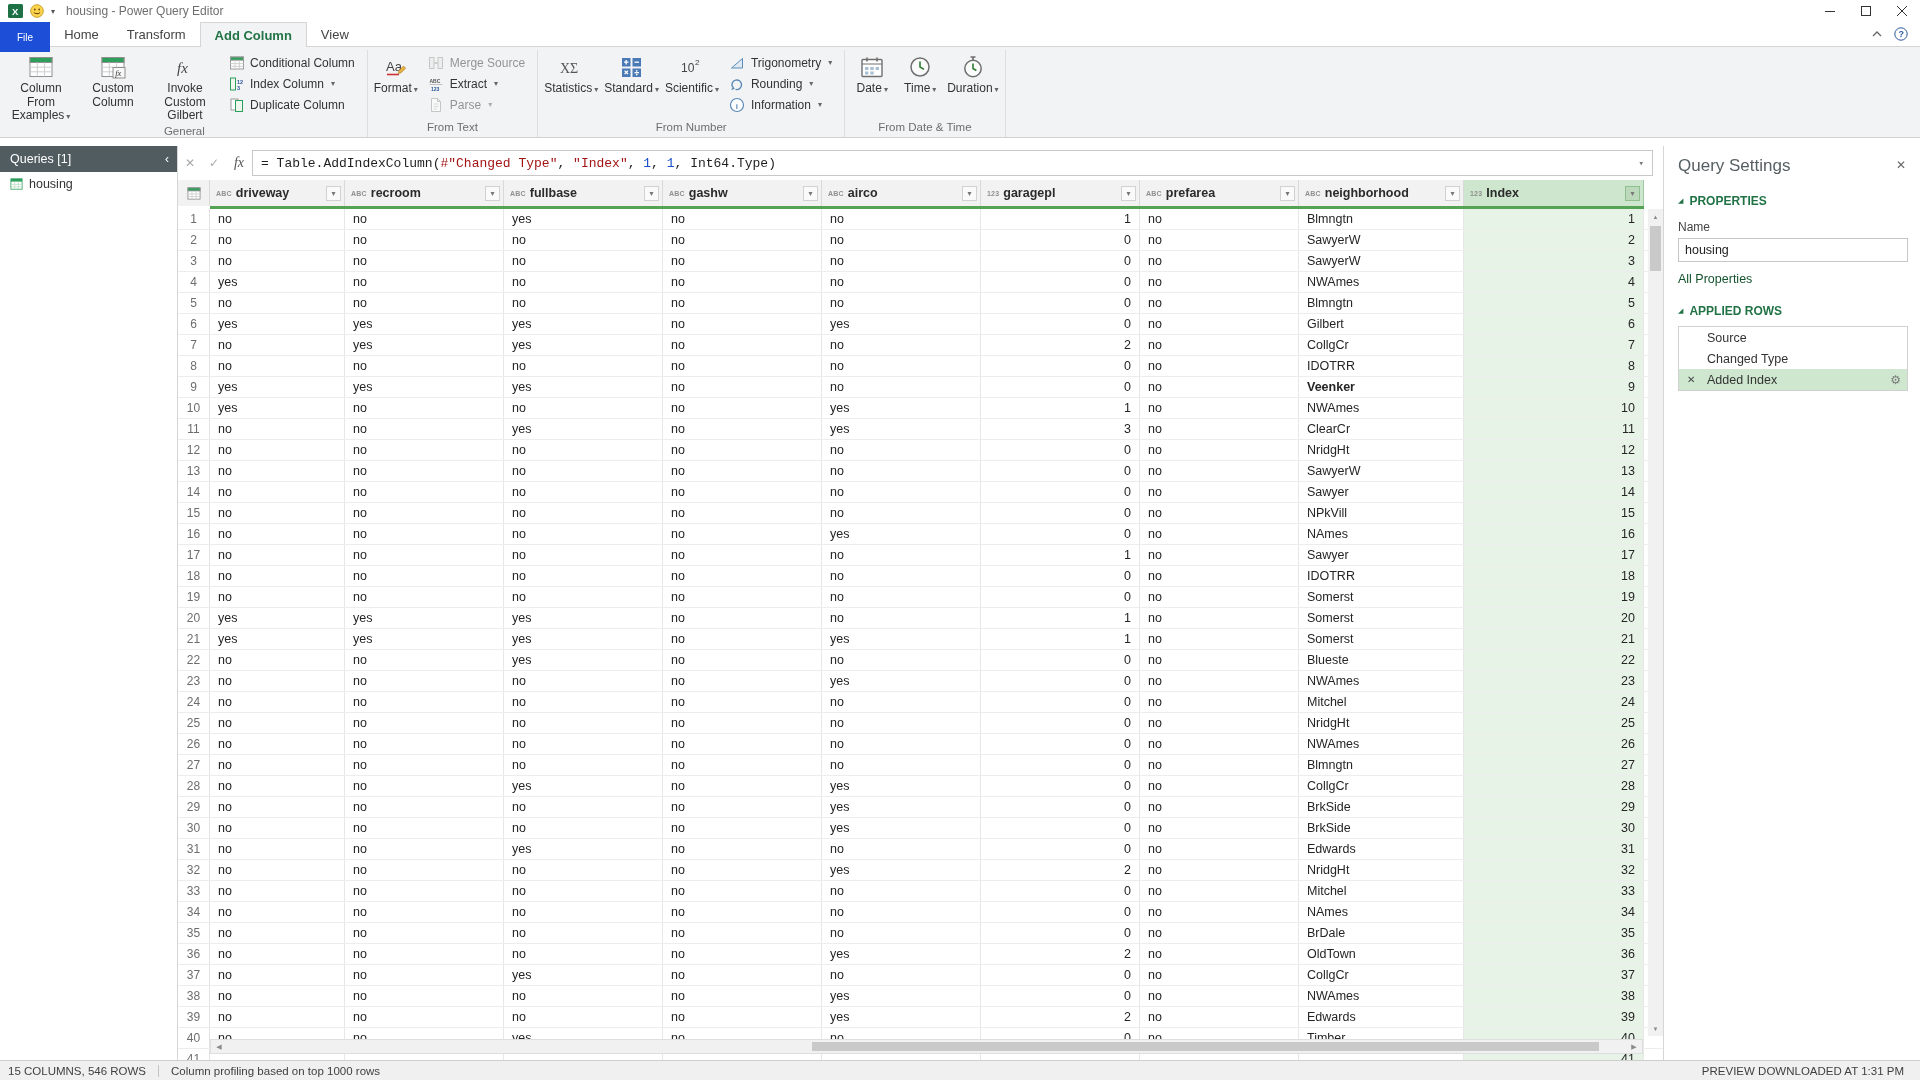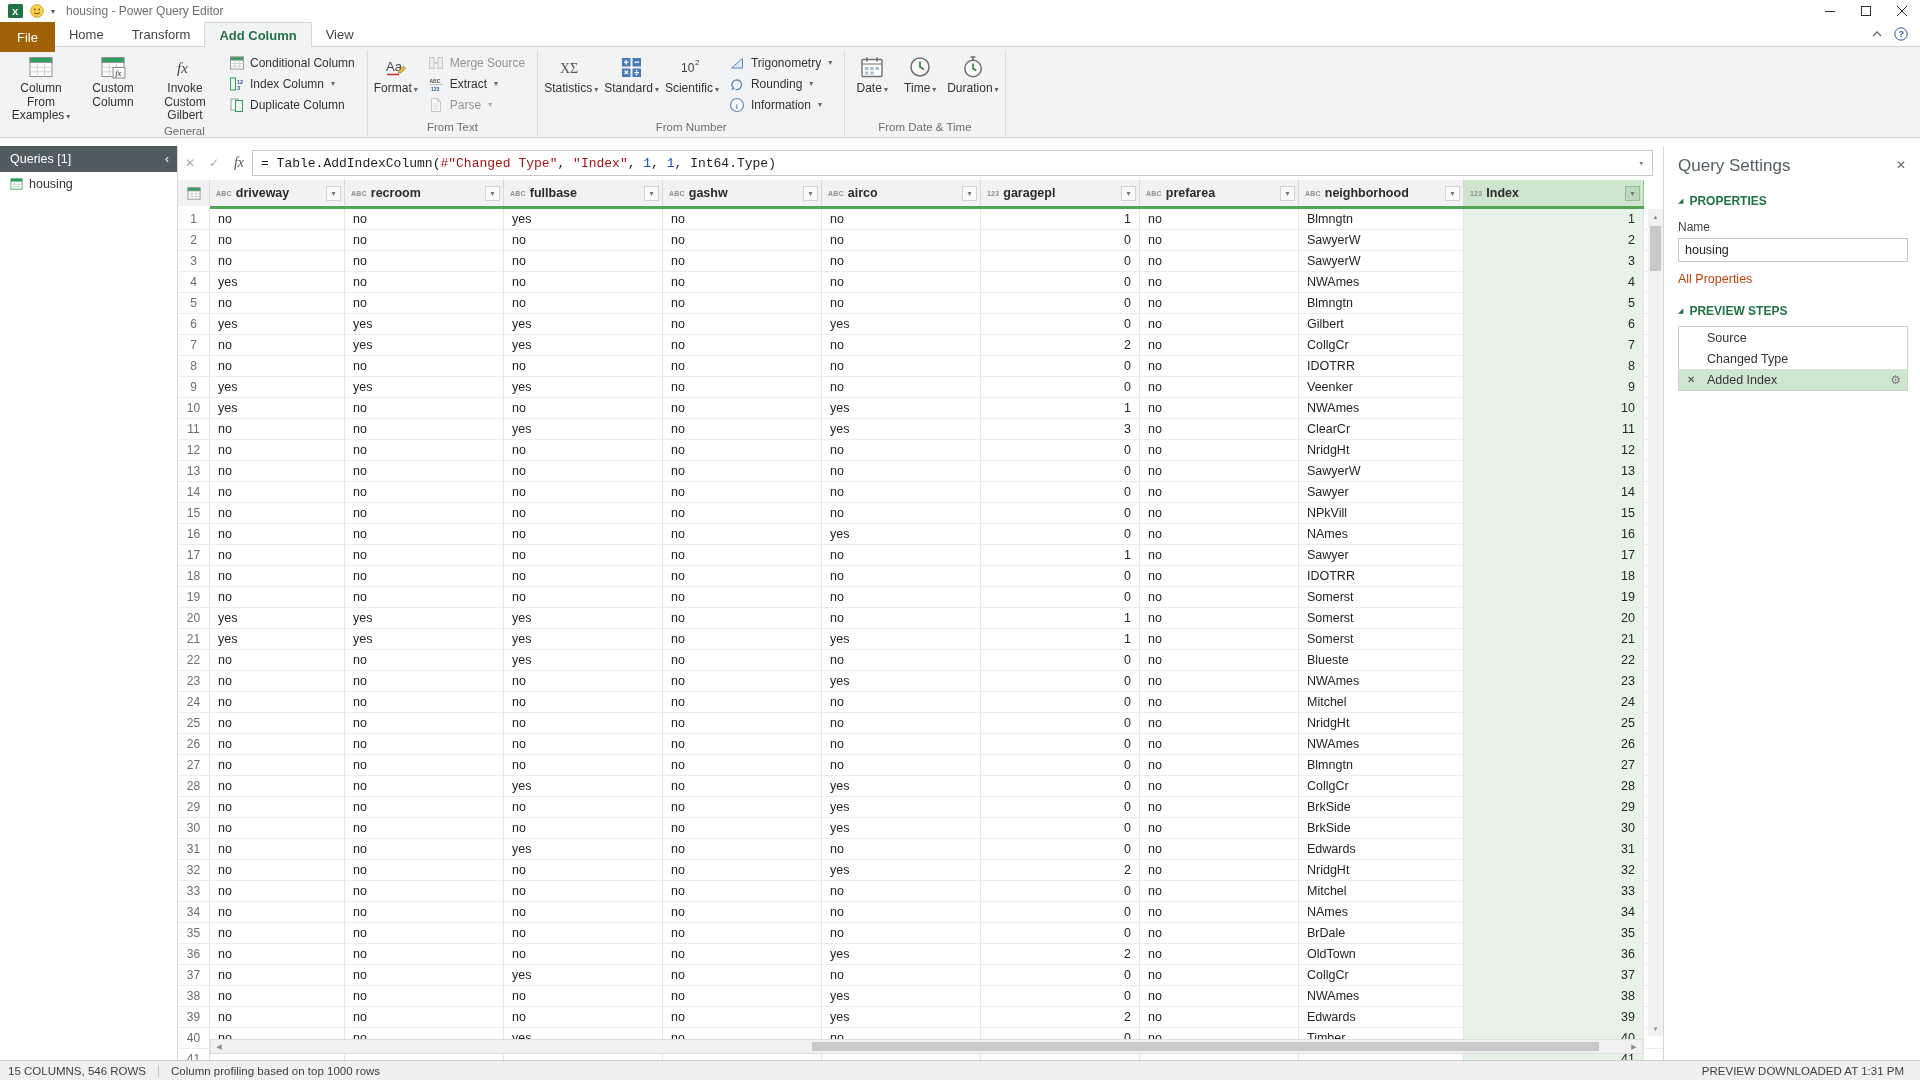--- a/index.html
+++ b/index.html
@@ -10,21 +10,21 @@
 
 
 .titlebar{height:22px;display:flex;align-items:center;background:#fff;padding-left:8px;gap:7px}
 .title-text{color:#6f6f6f;font-size:12px;margin-left:4px}
 .tb-caret{font-size:8px;color:#555}
 .win-controls{margin-left:auto;display:flex;height:100%}
 .win-btn{width:36px;display:flex;align-items:center;justify-content:center;color:#333}
 
 
 .tabs-row{height:24px;display:flex;align-items:stretch;background:#fff;position:relative}
-.file-tab{background:#a16207;color:#fff;padding:15px 17px;display:flex;align-items:center;font-size:13px}
+.file-tab{background:#1d4ed8;color:#fff;padding:15px 17px;display:flex;align-items:center;font-size:10px}
 .tab{padding:0 14px;display:flex;align-items:center;color:#444;font-size:13px}
 .tab.active{background:#f2f3f4;border:1px solid #d5d5d5;border-bottom:none;height:25px;position:relative;z-index:2;color:#217346;font-weight:700}
 .tabs-right{margin-left:auto;display:flex;align-items:center;gap:12px;padding-right:12px}
 
 
 .ribbon{height:92px;background:#f2f3f4;border-top:1px solid #d5d5d5;border-bottom:1px solid #d0d1d2;display:flex;padding:3px 0 0 2px}
 .rgroup{display:flex;flex-direction:column;padding:0 3px;border-right:1px solid #dcdddd}
 .rgroup-content{flex:1;display:flex;align-items:flex-start}
 .rgroup-label{height:17px;line-height:15px;text-align:center;font-size:11.5px;color:#6e6e6e}
 .btn-big{min-width:48px;max-width:72px;padding:3px 3px 0;display:flex;flex-direction:column;align-items:center;text-align:center}
@@ -81,21 +81,21 @@
 .hthumb{position:absolute;left:42%;right:3%;top:2px;bottom:2px;background:#c9c9c9}
 
 
 .settings{width:257px;border-left:1px solid #d6d6d6;background:#fff;padding:10px 12px 0 14px;position:relative}
 .qs-title{font-size:17px;color:#565f63;font-weight:400}
 .qs-close{position:absolute;top:12px;right:14px;color:#666;font-size:12px}
 .sec-h{display:flex;align-items:center;gap:6px;color:#217346;font-weight:700;font-size:12px;margin-top:18px}
 .tri{font-size:7px;color:#217346}
 .name-label{margin-top:12px;font-size:12px;color:#444}
 .name-input{margin-top:4px;width:100%;height:24px;border:1px solid #c6c6c6;font-size:12.5px;padding:0 6px;color:#222;font-family:inherit}
-.all-props{margin-top:10px;color:#c2410c;font-size:12.5px}
+.all-props{margin-top:10px;color:#14532d;font-size:12.5px}
 .steps-box{margin-top:8px;border:1px solid #d0d0d0;background:#fff}
 .step{height:21px;display:flex;align-items:center;padding-left:28px;font-size:12.5px;color:#333;position:relative}
 .step.sel{background:#cfe7cf}
 .step .del{position:absolute;left:8px;font-size:10px;color:#444}
 .step .gear{margin-left:auto;margin-right:6px;color:#7a7a7a;font-size:12px}
 
 
 .statusbar{height:20px;background:#f0f0f0;border-top:1px solid #cfcfcf;display:flex;align-items:center;font-size:11.5px;color:#3f3f3f;padding:0 16px 0 8px;gap:12px}
 .sdiv{width:1px;height:12px;background:#c4c4c4}
 .status-right{margin-left:auto}
@@ -582,21 +582,21 @@
           </div>
           <div class="grow">
             <div class="rn">9</div>
             <div class="cell" style="width: 135px;">yes</div>
             <div class="cell" style="width: 159px;">yes</div>
             <div class="cell" style="width: 159px;">yes</div>
             <div class="cell" style="width: 159px;">no</div>
             <div class="cell" style="width: 159px;">no</div>
             <div class="cell num" style="width: 159px;">0</div>
             <div class="cell" style="width: 159px;">no</div>
-            <div class="cell" style="width: 165px;">Veenker</div>
+            <div class="cell" style="width: 165px; font-weight: bold;">Veenker</div>
             <div class="cell num idx" style="width: 180px;">9</div>
           </div>
           <div class="grow">
             <div class="rn">10</div>
             <div class="cell" style="width: 135px;">yes</div>
             <div class="cell" style="width: 159px;">no</div>
             <div class="cell" style="width: 159px;">no</div>
             <div class="cell" style="width: 159px;">no</div>
             <div class="cell" style="width: 159px;">yes</div>
             <div class="cell num" style="width: 159px;">1</div>
@@ -995,21 +995,21 @@
     <span class="qs-close">✕</span>
     <div class="sec-h">
       <span class="tri">◢</span>
       <span>PROPERTIES</span>
     </div>
     <div class="name-label">Name</div>
     <input class="name-input" value="housing" style="">
     <div class="all-props">All Properties</div>
     <div class="sec-h">
       <span class="tri">◢</span>
-      <span>PREVIEW STEPS</span>
+      <span>APPLIED ROWS</span>
     </div>
     <div class="steps-box" id="steps">
         <div class="step">
           <span class="slab">Source</span>
         </div>
         <div class="step">
           <span class="slab">Changed Type</span>
         </div>
         <div class="step sel">
           <span class="del">✕</span>

